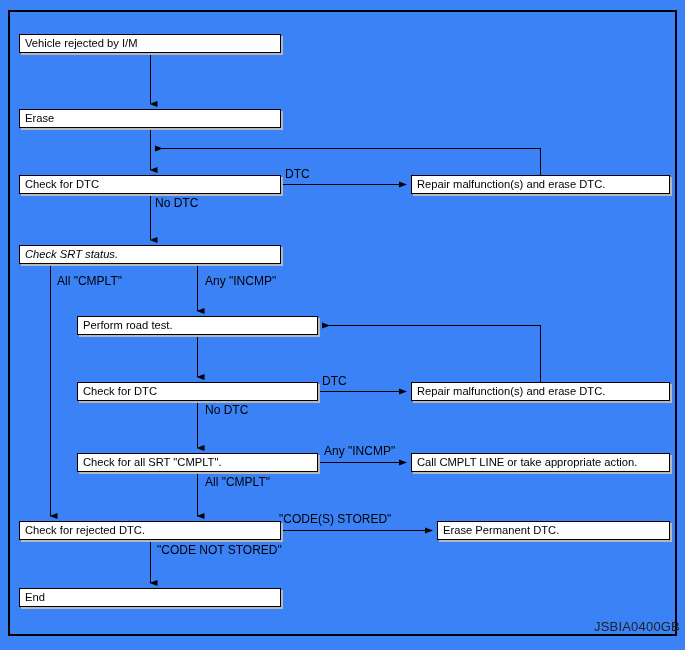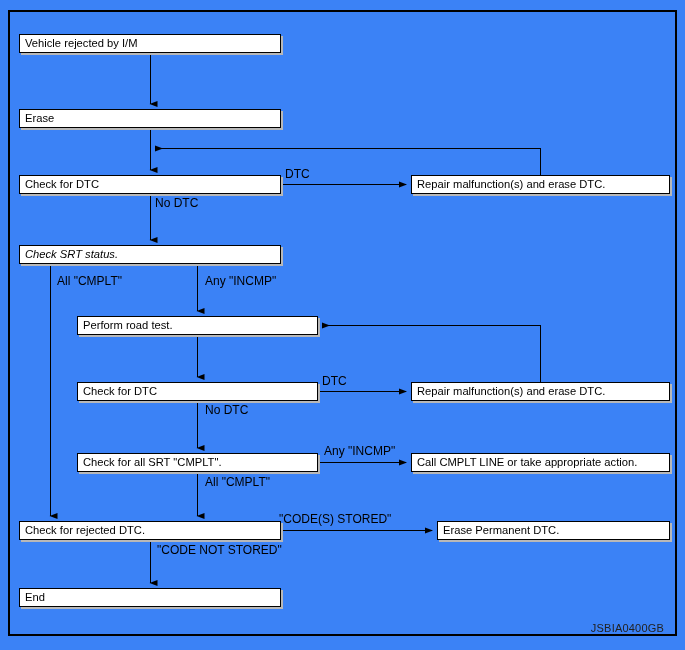--- a/index.html
+++ b/index.html
@@ -50,23 +50,23 @@
   }
   .edge-label {
     position: absolute;
     font-size: 12px;
     color: #000;
     white-space: nowrap;
     background: transparent;
   }
   .code-label {
     position: absolute;
-    right: 21px;
+    right: 5px;
     bottom: 16px;
-    font-size: 11px;
+    font-size: 13px;
     letter-spacing: 0.2px;
     color: #222;
     font-family: "Liberation Sans", sans-serif;
   }
 </style>
 </head>
 <body>
 
 <div id="figure">
 

